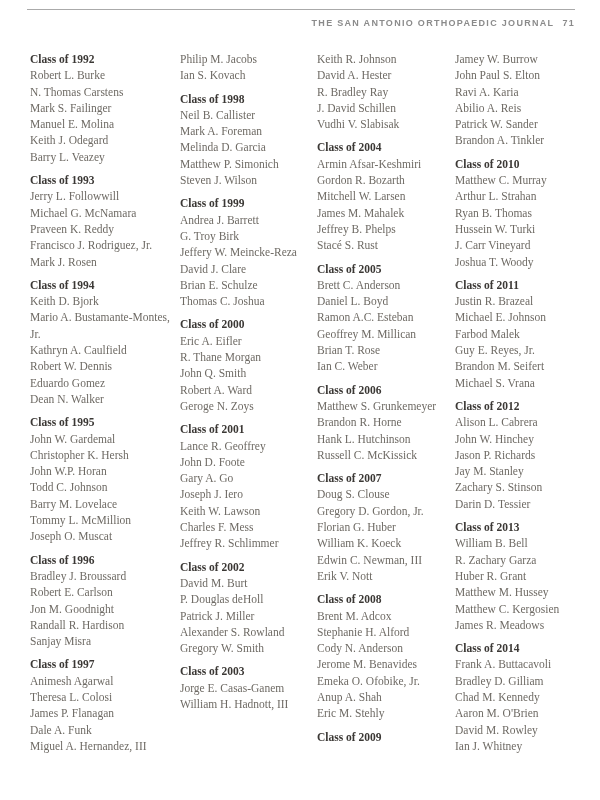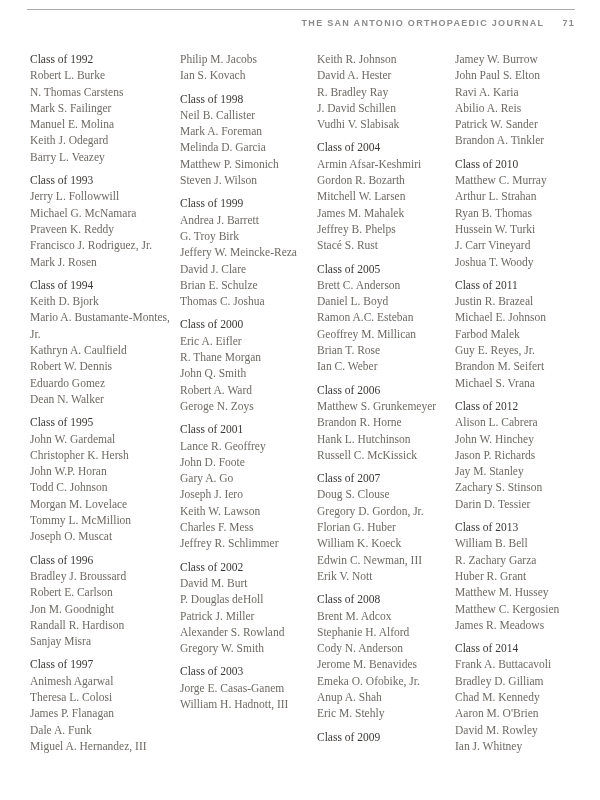--- a/index.html
+++ b/index.html
@@ -20,38 +20,38 @@
   .rule {
     margin: 9px 25px 0 27px;
     border-top: 1px solid var(--rule);
     height: 0;
   }
   .header-row {
     margin: 7px 25px 0 8px;
     display: flex;
     justify-content: flex-end;
     align-items: baseline;
-    gap: 18px;
+    gap: 8px;
     font-family: "Liberation Sans", sans-serif;
     font-size: 9px;
     line-height: 12px;
     letter-spacing: 1.3px;
     color: var(--header-text);
     font-weight: bold;
   }
   .columns {
     margin-top: 22px;
     padding-left: 30px;
     display: grid;
     grid-template-columns: 150px 137px 138px 125px;
   }
   .column { padding-right: 8px; }
   .section { margin-bottom: 7px; }
   .heading {
-    font-weight: normal;
+    font-weight: bold;
     color: var(--heading-text);
     font-size: 11.5px;
     line-height: 16.3px;
   }
   .name {
     color: var(--body-text);
     font-size: 11.5px;
     line-height: 16.3px;
   }
 </style>
@@ -91,21 +91,21 @@
           <div class="name">Robert W. Dennis</div>
           <div class="name">Eduardo Gomez</div>
           <div class="name">Dean N. Walker</div>
         </div>
         <div class="section">
           <div class="heading">Class of 1995</div>
           <div class="name">John W. Gardemal</div>
           <div class="name">Christopher K. Hersh</div>
           <div class="name">John W.P. Horan</div>
           <div class="name">Todd C. Johnson</div>
-          <div class="name">Morgan M. Lovelace</div>
+          <div class="name">Barry M. Lovelace</div>
           <div class="name">Tommy L. McMillion</div>
           <div class="name">Joseph O. Muscat</div>
         </div>
         <div class="section">
           <div class="heading">Class of 1996</div>
           <div class="name">Bradley J. Broussard</div>
           <div class="name">Robert E. Carlson</div>
           <div class="name">Jon M. Goodnight</div>
           <div class="name">Randall R. Hardison</div>
           <div class="name">Sanjay Misra</div>

